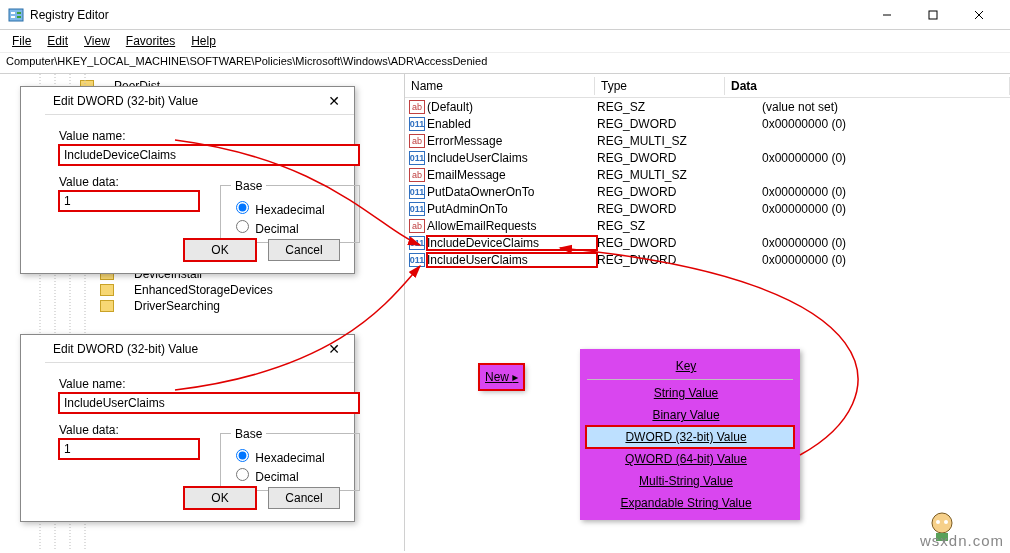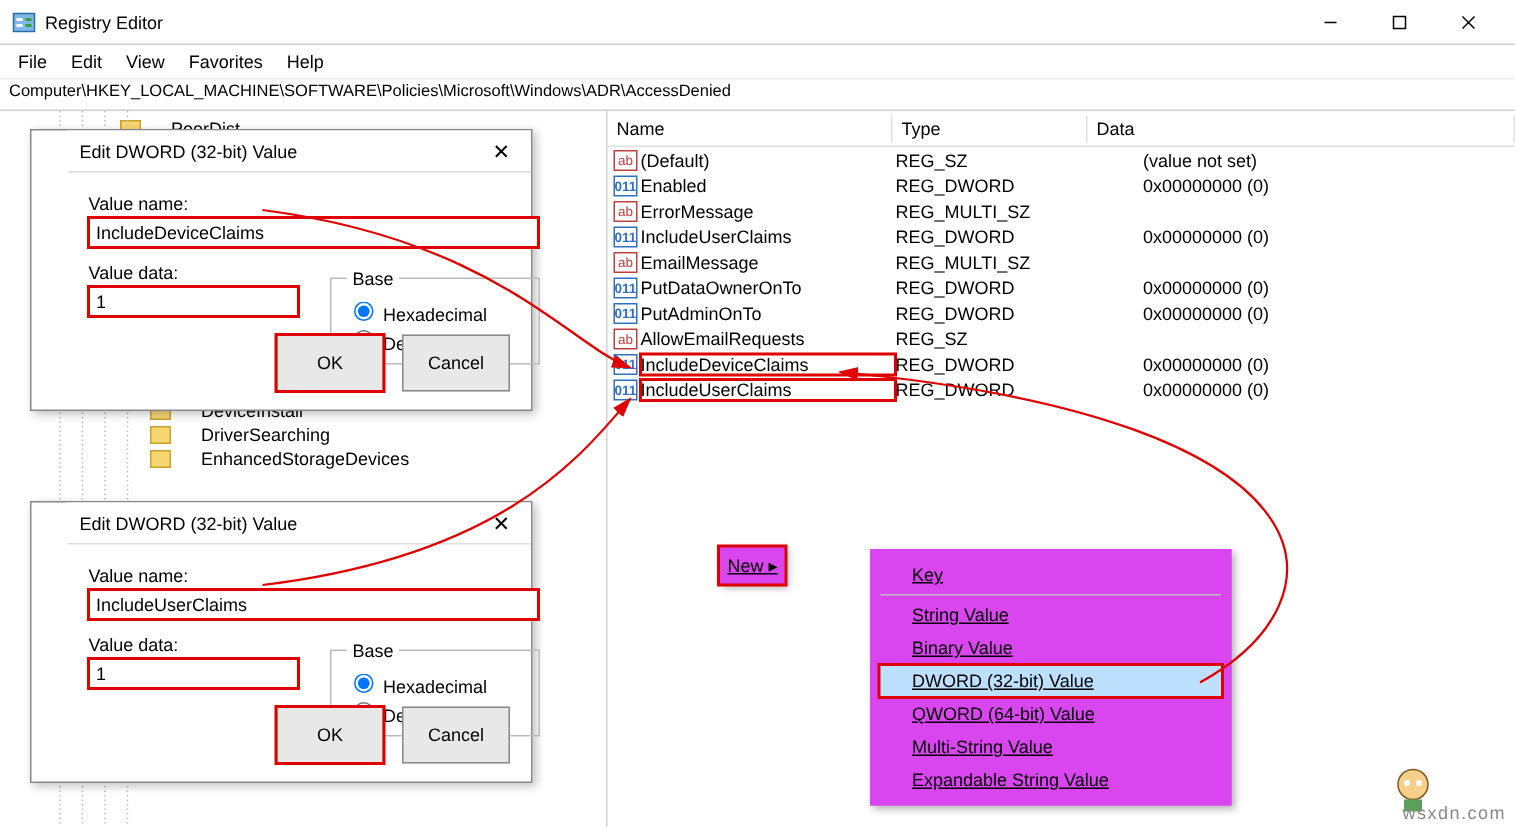--- a/index.html
+++ b/index.html
@@ -4,32 +4,32 @@
 <style>
 * { box-sizing: border-box; font-family: "Segoe UI", Tahoma, sans-serif; font-size: 12px; }
 body { margin: 0; padding: 0; width: 1010px; height: 553px; background: #fff; overflow: hidden; position: relative; }
 
 
 .titlebar { height: 30px; display: flex; align-items: center; padding: 0 8px; border-bottom: 1px solid #d0d0d0; }
 .titlebar .icon { width: 16px; height: 16px; margin-right: 6px; display: inline-flex; }
 .titlebar .controls { margin-left: auto; display: flex; }
 .titlebar .controls div { width: 46px; height: 30px; display: flex; align-items: center; justify-content: center; }
 .menubar { height: 22px; display: flex; align-items: center; padding: 0 4px; }
-.menubar span { padding: 2px 8px; }
+.menubar span { padding: 2px 8px; text-decoration: underline; }
 .addrbar { height: 22px; padding: 2px 6px; border-bottom: 1px solid #d0d0d0; border-top: 1px solid #eee; font-size: 11px; }
 
 .mainarea { display: flex; height: calc(100% - 76px); }
 .treecol { width: 405px; border-right: 1px solid #d0d0d0; position: relative; overflow: hidden; }
 .listcol { flex: 1; position: relative; }
 
 .list-header { display: flex; border-bottom: 1px solid #e0e0e0; height: 24px; align-items: center; }
 .list-header div { padding: 2px 6px; border-right: 1px solid #e0e0e0; }
 .col-name { width: 190px; }
 .col-type { width: 130px; }
-.col-data { flex: 1; }
+.col-data { flex: 1; font-weight: bold; }
 
 .list-row { display: flex; height: 17px; align-items: center; padding-left: 4px; }
 .list-row .ic { width: 16px; height: 14px; margin-right: 2px; display: inline-flex; align-items: center; justify-content: center; font-size: 9px; }
 .ic-ab { background: #fff; border: 1px solid #c04040; color: #c04040; font-weight: normal; }
 .ic-011 { background: #fff; border: 1px solid #3070c0; color: #3070c0; font-weight: bold; }
 .list-row .n { width: 170px; }
 .list-row .t { width: 130px; }
 .list-row .d { flex: 1; margin-left: 35px; }
 
 .redbox { outline: 2px solid #e00000; outline-offset: -1px; }
@@ -42,32 +42,32 @@
 
 .dialog { position: absolute; background: #fff; border: 1px solid #888; box-shadow: 2px 2px 6px rgba(0,0,0,.25); padding-left: 24px; }
 .dialog .dtitle { height: 28px; background: #fff; border-bottom: 1px solid #ddd; display: flex; align-items: center; padding: 0 8px; }
 .dialog .dtitle .x { margin-left: auto; font-size: 14px; padding: 0 6px; }
 .dialog .dbody { padding: 10px 14px 14px 14px; }
 .dialog label { display: block; margin: 4px 0 2px 0; }
 .dialog input[type=text] { width: 140px; height: 20px; border: 1px solid #777; padding: 1px 4px; }
 .dialog .group { border: 1px solid #bbb; padding: 6px 10px 10px 10px; position: absolute; }
 .dialog .group .legend { position: relative; top: -13px; background: #fff; padding: 0 4px; display: inline-block; }
 .dialog .btns { display: flex; gap: 12px; justify-content: flex-end; margin-top: 18px; }
-.dialog button { width: 72px; height: 38px; border: 1px solid #888; background: #e8e8e8; }
+.dialog button { width: 72px; height: 22px; border: 1px solid #888; background: #e8e8e8; }
 
 
 .ctx { position: absolute; background: #d946ef; border: 6px solid #d946ef; box-shadow: 2px 2px 5px rgba(0,0,0,.3); text-decoration: underline; }
 .ctx .item { padding: 4px 30px 4px 22px; white-space: nowrap; }
 .ctx .item.hl { background: #bde0ff; }
 .ctx .sep { border-top: 1px solid #c0c0c0; margin: 2px 1px; }
 
 
 svg.annot { position: absolute; top: 0; left: 0; width: 1010px; height: 553px; pointer-events: none; }
 
-.watermark { position: absolute; right: 6px; bottom: 4px; font-size: 12px; color: #888; letter-spacing: 1px; }
+.watermark { position: absolute; right: 6px; bottom: 4px; font-size: 15px; color: #888; letter-spacing: 1px; }
 .cartoon { position:absolute; right:50px; bottom:8px; width:36px; height:36px; }
 </style>
 </head>
 <body>
 
 <div class="titlebar">
   <span class="icon">
     <svg viewBox="0 0 16 16">
         <rect x="1" y="2" width="14" height="12" fill="#7fb8e8" stroke="#2a6ea8"></rect>
         <rect x="3" y="5" width="4" height="2" fill="#fff"></rect>
@@ -115,25 +115,25 @@
           <span>PeerDist</span>
         </div>
     </div>
     <div class="tree-frag" style="top:192px;left:100px;">
       <div class="folder">
           <span class="fic"></span>
           <span>DeviceInstall</span>
         </div>
       <div class="folder">
           <span class="fic"></span>
+          <span>EnhancedStorageDevices</span>
+        </div>
+      <div class="folder">
+          <span class="fic"></span>
           <span>DriverSearching</span>
-        </div>
-      <div class="folder">
-          <span class="fic"></span>
-          <span>EnhancedStorageDevices</span>
         </div>
     </div>
 
     <svg style="position:absolute;top:0;left:0;width:100%;height:100%;pointer-events:none">
       <line x1="40" y1="0" x2="40" y2="480" stroke="#bbb" stroke-dasharray="1 2"></line>
       <line x1="55" y1="0" x2="55" y2="480" stroke="#bbb" stroke-dasharray="1 2"></line>
       <line x1="70" y1="0" x2="70" y2="480" stroke="#bbb" stroke-dasharray="1 2"></line>
       <line x1="85" y1="0" x2="85" y2="480" stroke="#bbb" stroke-dasharray="1 2"></line>
     </svg>
   </div>
@@ -251,21 +251,21 @@
       <button>Cancel</button>
     </div>
   </div>
 </div>
 
 <div class="ctx sub redbox" style="left:479px; top:364px;">
   <span>New</span>
   <span class="arrow">▸</span>
 </div>
 
-<div class="ctx" style="left:580px; top:366px; width:241px;">
+<div class="ctx" style="left:580px; top:349px; width:220px;text-align:center;">
   <div class="item">Key</div>
   <div class="sep"></div>
   <div class="item">String Value</div>
   <div class="item">Binary Value</div>
   <div class="item hl redbox">DWORD (32-bit) Value</div>
   <div class="item">QWORD (64-bit) Value</div>
   <div class="item">Multi-String Value</div>
   <div class="item">Expandable String Value</div>
 </div>
 

